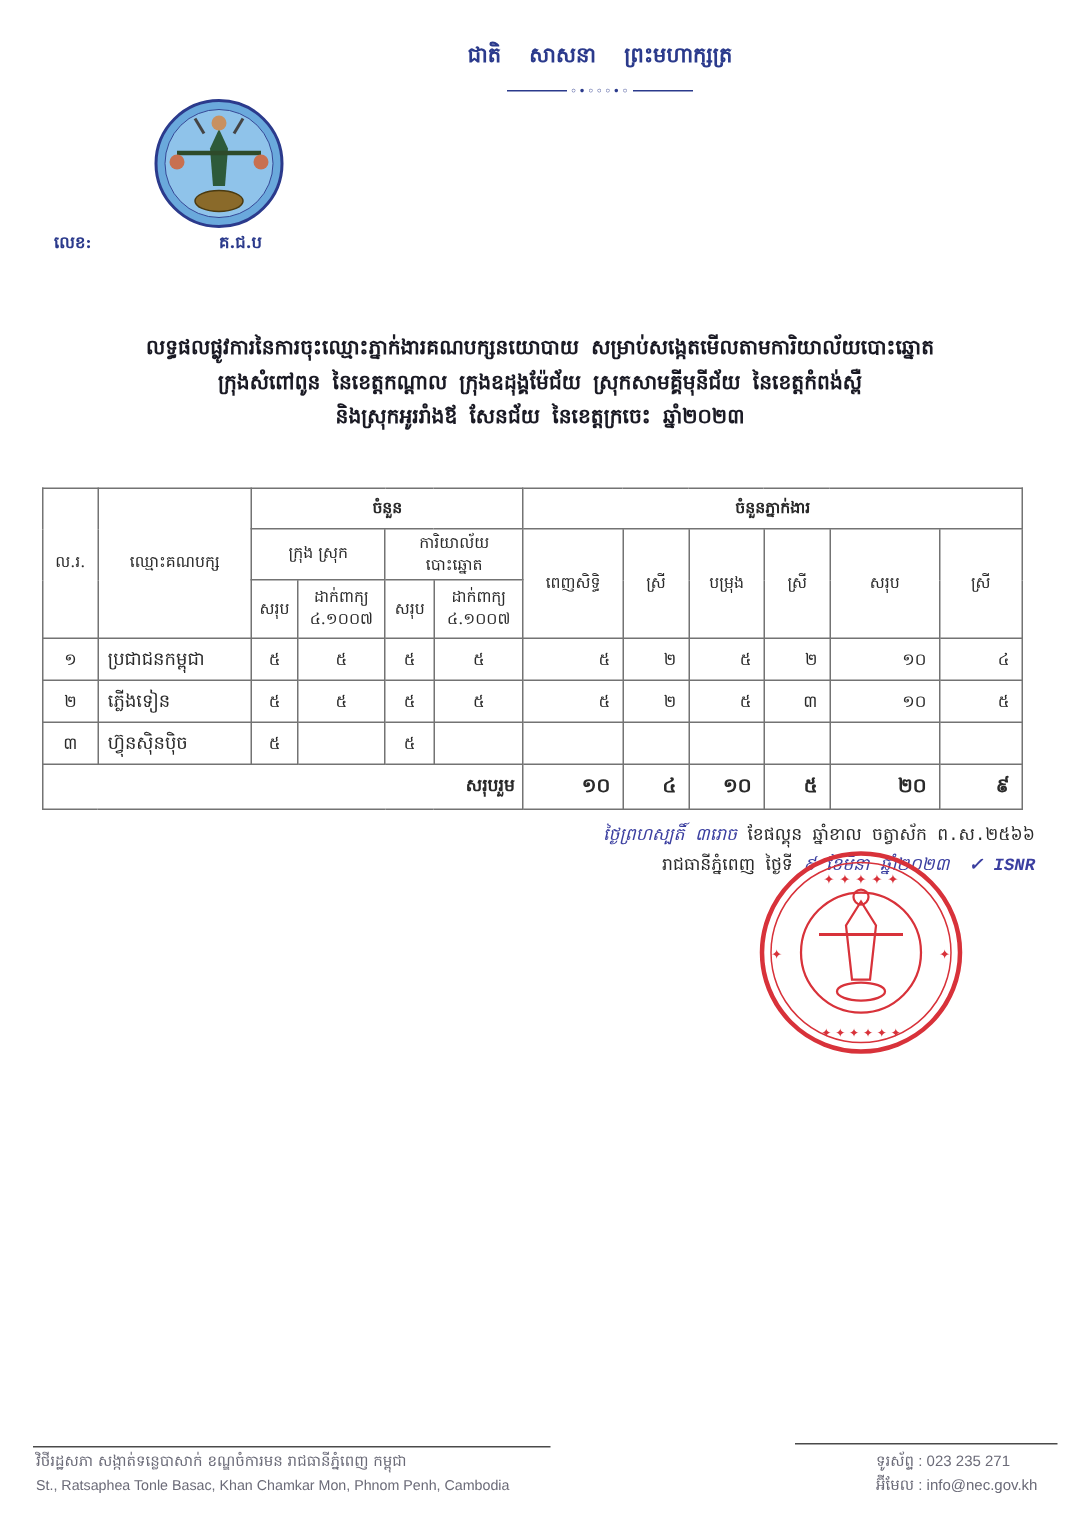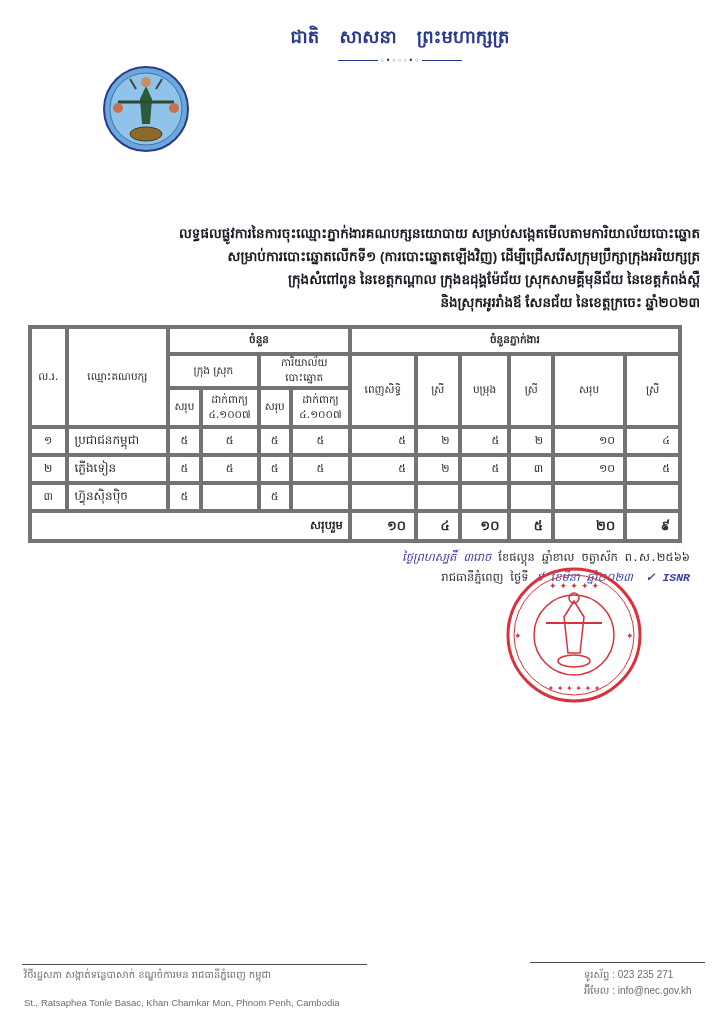--- a/index.html
+++ b/index.html
@@ -1,53 +1,53 @@
 <!DOCTYPE html>
 <html><head>
 <meta charset="utf-8">
 <style>
   * { box-sizing: border-box; margin: 0; padding: 0; }
   html, body { width: 720px; height: 1018px; background: #ffffff; overflow: hidden; }
   body { position: relative; font-family: "DejaVu Sans", sans-serif; color: #1e1e2a; }
 
   .kingdom { position: absolute; left: 250px; top: 24px; width: 300px; text-align: center; color: #2b3a8c; }
   .kingdom .k1 { font-family: "DejaVu Serif", serif; font-size: 27px; font-weight: bold; letter-spacing: 1px; line-height: 36px; }
-  .kingdom .k2 { font-family: "DejaVu Serif", serif; font-size: 18px; font-weight: bold; line-height: 26px; word-spacing: 14px; }
+  .kingdom .k2 { font-family: "DejaVu Serif", serif; font-size: 14px; font-weight: bold; line-height: 26px; word-spacing: 14px; }
   .kingdom .ornament { display: flex; justify-content: center; align-items: center; margin-top: 6px; gap: 2px; }
   .kingdom .ornament .line { width: 40px; height: 1px; background: #2b3a8c; }
   .kingdom .ornament .knot { font-size: 8px; color: #2b3a8c; letter-spacing: 1px; }
 
   .logo { position: absolute; left: 96px; top: 64px; width: 100px; height: 90px; }
   .org { position: absolute; left: 36px; top: 152px; color: #2b3a8c; font-family: "DejaVu Serif", serif; font-weight: bold; }
   .org .name { font-size: 12px; line-height: 20px; }
   .org .ref { font-size: 11px; line-height: 20px; display: flex; }
   .org .ref .lbl { width: 110px; }
 
-  .title { position: absolute; left: 20px; top: 222px; width: 680px; text-align: right; font-family: Liberation Sans, sans-serif; font-weight: bold; font-size: 13.5px; line-height: 23px; color: #1a1a24; }
+  .title { position: absolute; left: 20px; top: 222px; width: 680px; text-align: center; font-family: Liberation Mono, monospace; font-weight: bold; font-size: 13.5px; line-height: 23px; color: #1a1a24; }
 
   table.results { position: absolute; left: 28px; top: 325px; width: 654px; border-collapse: collapse; font-size: 11px; color: #2a2a2a; }
-  table.results td, table.results th { border: 4px solid #737373; text-align: center; vertical-align: middle; font-weight: normal; padding: 0 4px; }
+  table.results td, table.results th { border: 1px solid #737373; text-align: center; vertical-align: middle; font-weight: normal; padding: 0 4px; }
   table.results th { font-family: "DejaVu Serif", serif; font-size: 10.5px; }
   table.results th.bold { font-weight: bold; }
   table.results td.num { text-align: right; padding-right: 8px; }
   table.results td.cnum { text-align: center; }
   table.results td.left { text-align: left; padding-left: 6px; font-size: 12px; }
   table.results tr.total td { font-weight: bold; font-size: 13px; }
   table.results tr.total td.lbl { text-align: right; padding-right: 5px; font-family: "DejaVu Serif", serif; font-size: 11.5px; }
 
   .dateblock { position: absolute; left: 370px; top: 548px; width: 320px; text-align: right; font-size: 11.5px; line-height: 20px; color: #2a2a2a; font-family: Liberation Mono, monospace; }
   .dateblock .hand { color: #3b3fa0; font-style: italic; }
   .dateblock .sig { color: #3b3fa0; font-style: italic; font-weight: bold; margin-left: 6px; }
 
   .seal { position: absolute; left: 500px; top: 565px; width: 148px; height: 140px; }
 
   .footer-line-left { position: absolute; left: 22px; top: 964px; width: 345px; height: 1px; background: #4a4a4a; }
   .footer-line-right { position: absolute; left: 530px; top: 962px; width: 175px; height: 1px; background: #4a4a4a; }
   .footer-left { position: absolute; left: 24px; top: 967px; font-size: 10px; color: #6b6b78; line-height: 16px; }
-  .footer-left .en { font-family: "Liberation Sans", sans-serif; font-size: 9.5px; margin-top: 12px; }
+  .footer-left .en { font-family: "Liberation Sans", sans-serif; font-size: 9.5px; }
   .footer-right { position: absolute; left: 584px; top: 967px; font-size: 10px; color: #6b6b78; line-height: 16px; font-family: "Liberation Sans", sans-serif; }
 </style>
 </head>
 <body>
 
 <div class="kingdom">
   <div class="k2">ជាតិ សាសនា ព្រះមហាក្សត្រ</div>
   <div class="ornament">
     <span class="line"></span>
     <span class="knot">◦•◦◦◦•◦</span>
@@ -62,25 +62,28 @@
   <path d="M50 22 L56 35 L54 60 L46 60 L44 35 Z" fill="#2d5a3a"></path>
   <circle cx="50" cy="18" r="5" fill="#c89060"></circle>
   <line x1="22" y1="38" x2="78" y2="38" stroke="#2d4a2a" stroke-width="3"></line>
   <circle cx="22" cy="44" r="5" fill="#c87050"></circle>
   <circle cx="78" cy="44" r="5" fill="#c87050"></circle>
   <path d="M34 15 L40 25" stroke="#444" stroke-width="2"></path>
   <path d="M66 15 L60 25" stroke="#444" stroke-width="2"></path>
 </svg>
 
 <div class="org">
+  <div class="ref">
+    <span class="lbl">លេខ:</span>
+    <span>គ.ជ.ប</span>
+  </div>
 </div>
 
 <div class="title">
   <div>លទ្ធផលផ្លូវការនៃការចុះឈ្មោះភ្នាក់ងារគណបក្សនយោបាយ សម្រាប់សង្កេតមើលតាមការិយាល័យបោះឆ្នោត</div>
-  <div>សម្រាប់ការបោះឆ្នោតលើកទី១ (ការបោះឆ្នោតឡើងវិញ) ដើម្បីជ្រើសរើសក្រុមប្រឹក្សាក្រុងអរិយក្សត្រ</div>
   <div>ក្រុងសំពៅពូន នៃខេត្តកណ្ដាល ក្រុងឧដុង្គម៉ែជ័យ ស្រុកសាមគ្គីមុនីជ័យ នៃខេត្តកំពង់ស្ពឺ</div>
   <div>និងស្រុកអូររាំងឪ សែនជ័យ នៃខេត្តក្រចេះ ឆ្នាំ២០២៣</div>
 </div>
 
 <table class="results">
   <colgroup>
     <col style="width:36px">
       <col style="width:100px">
     <col style="width:30px">
       <col style="width:57px">

